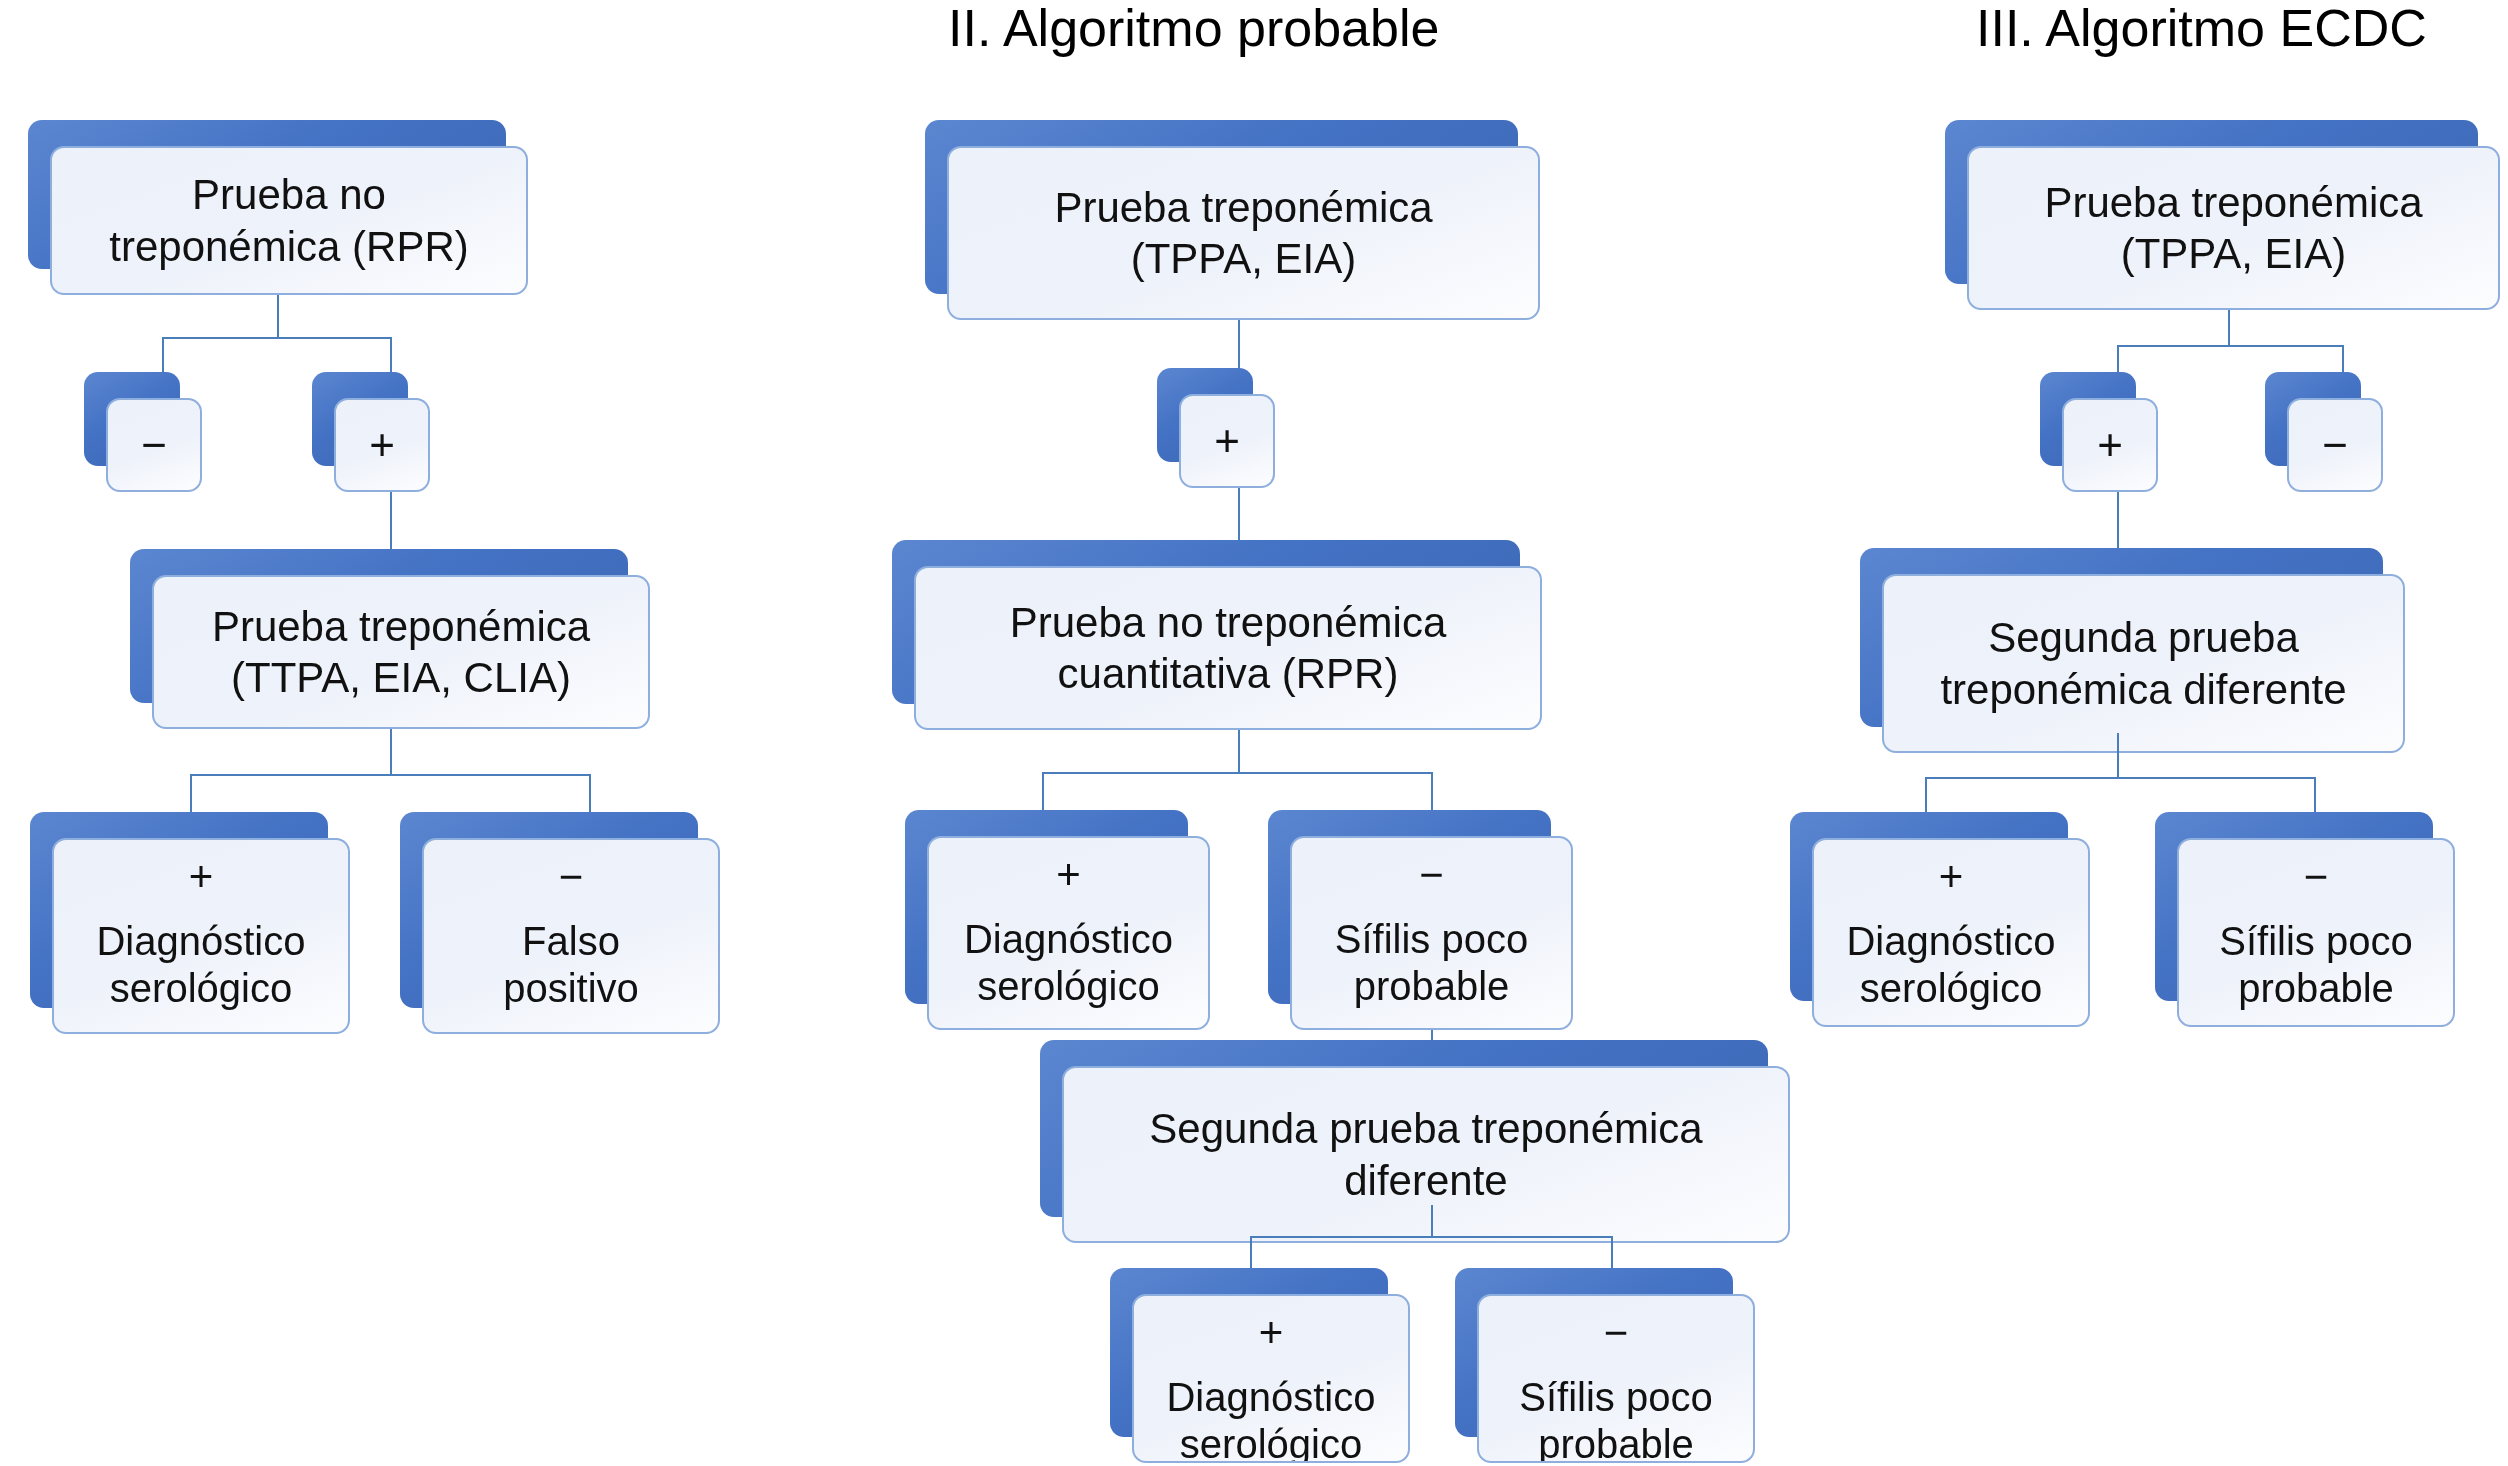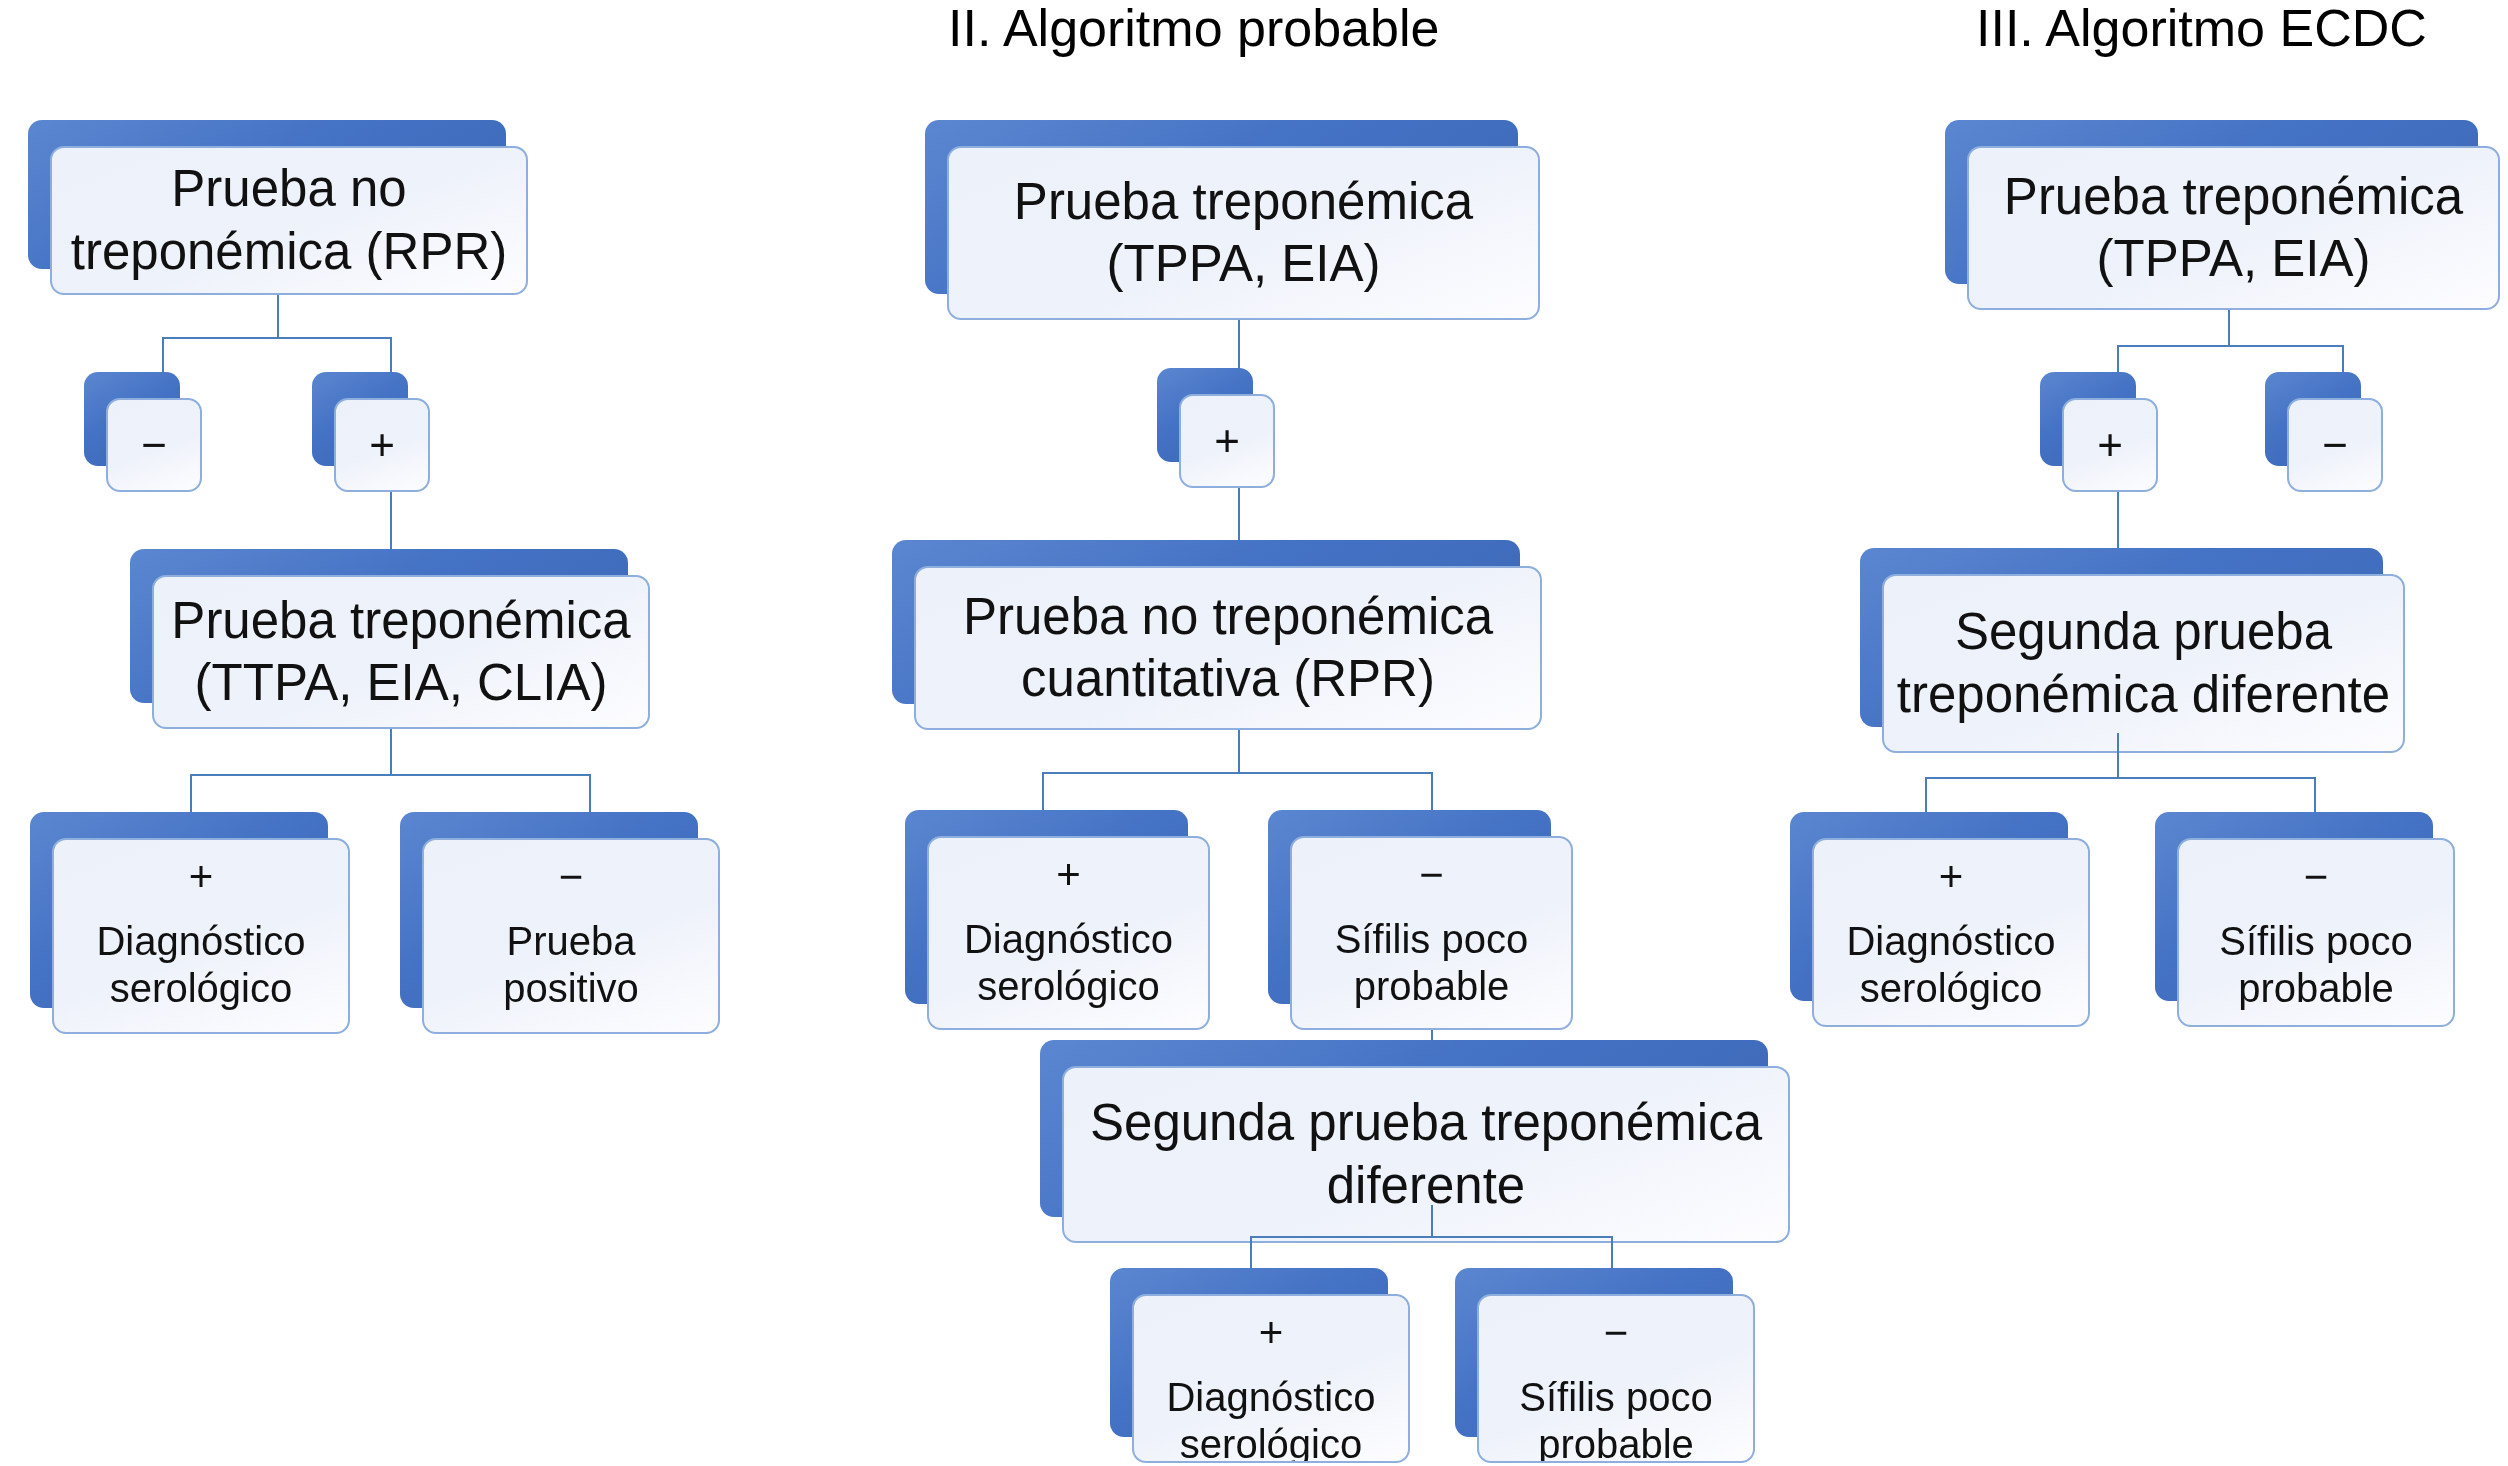--- a/index.html
+++ b/index.html
@@ -23,21 +23,21 @@
   .node .front{position:absolute;left:22px;top:26px;right:0;bottom:0;
                border:2px solid #8eaede;border-radius:14px;
                background:linear-gradient(160deg,#edf1f9 0%,#eef2fa 55%,#fdfdff 100%);
                box-sizing:border-box;
                display:flex;flex-direction:column;align-items:center;
                justify-content:center;text-align:center;
                color:#111;overflow:hidden;}
   .node .front .txt{padding:0 10px;}
 
   
-  .proc .front{font-size:51px;line-height:1.22;text-align:center;}
+  .proc .front{font-size:42px;line-height:1.22;text-align:center;}
   
   .sign .front{font-size:44px;line-height:1;font-weight:400;}
   
   .result .front{justify-content:flex-start;padding-top:14px;font-size:40px;line-height:1.18;}
   .result .front .sgn{font-size:42px;line-height:1.1;display:block;margin-bottom:18px;}
   .result .front .lbl{display:block;font-size:40px;line-height:1.18;}
 </style>
 </head>
 <body>
 
@@ -92,21 +92,21 @@
       <span class="sgn">+</span>
       <span class="lbl" style="white-space:pre-line">Diagnóstico
 serológico</span>
     </div>
   </div>
 
   <div class="node result" style="left:400px;top:812px;width:320px;height:222px;">
     <div class="back"></div>
     <div class="front">
       <span class="sgn">−</span>
-      <span class="lbl" style="white-space:pre-line">Prueba
+      <span class="lbl" style="white-space:pre-line">Falso
 positivo</span>
     </div>
   </div>
 
   <div class="col-title" style="left:948px;top:2px;">II. Algoritmo probable</div>
 
   <div class="node proc" style="left:925px;top:120px;width:615px;height:200px;">
     <div class="back"></div>
     <div class="front">
       <div class="txt" style="white-space:pre-line">Prueba treponémica

